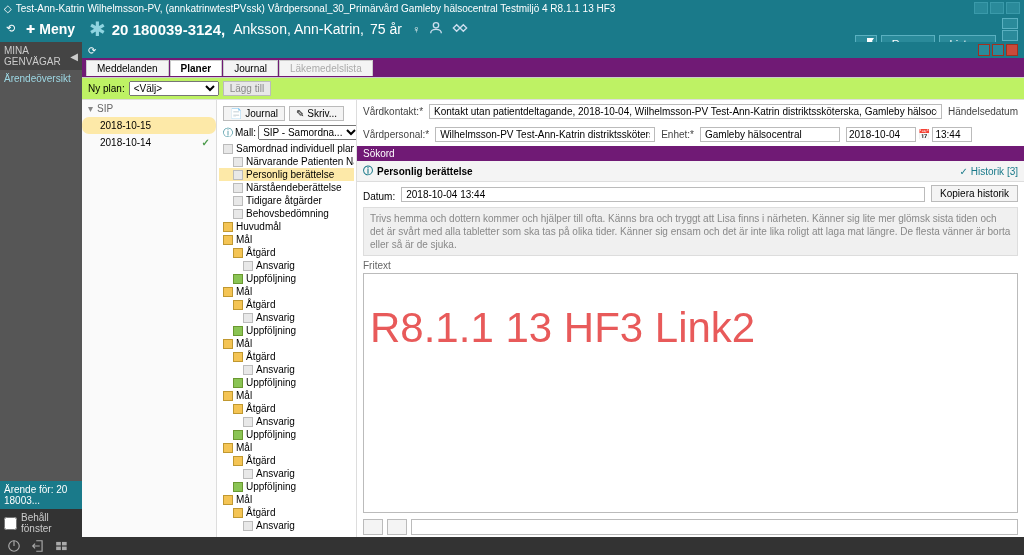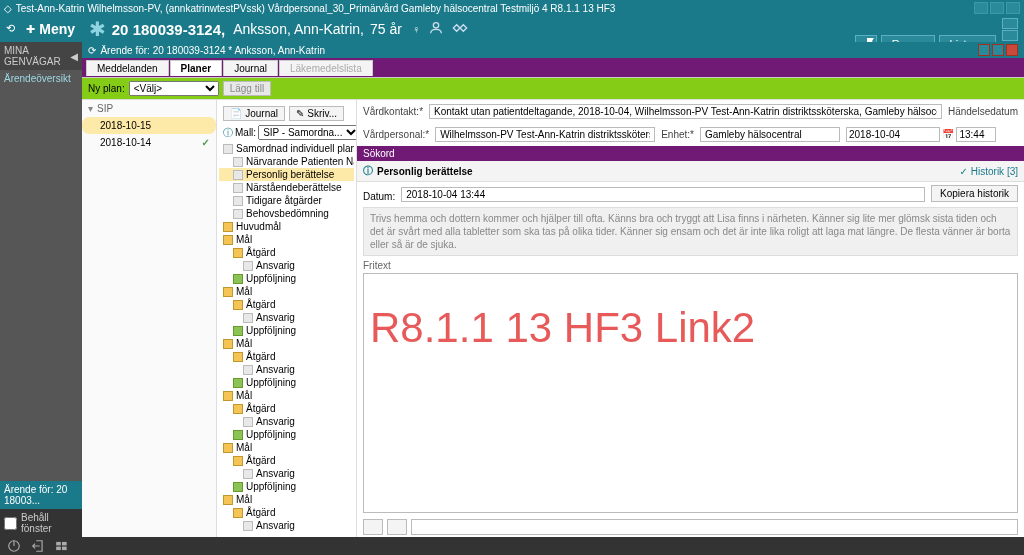--- a/index.html
+++ b/index.html
@@ -31,21 +31,21 @@
 .left-col .lc-foot input { margin-right: 4px; }
 .content { flex: 1; display: flex; flex-direction: column; background: #f0f0f0; }
 .crumb { background: #1a7a8a; height: 16px; display: flex; align-items: center; padding: 0 6px; color: #fff; font-size: 10px; }
 .crumb .crumb-close { margin-left: auto; display: flex; gap: 2px; }
 .crumb .cc { width: 12px; height: 12px; background: #c94a3b; border: 1px solid #a03020; }
 .crumb .cc.min { background: #2a8a9a; }
 .tabs-row { display: flex; align-items: center; background: #701a75; border-bottom: 1px solid #ccc; height: 20px; padding-left: 4px; }
 .tab { padding: 2px 10px; font-size: 10px; border: 1px solid #ccc; border-bottom: none; background: #f4f4f4; margin-right: 1px; cursor: pointer; }
 .tab.active { background: #fff; font-weight: bold; }
 .tab.disabled { color: #aaa; }
-.plan-row { display: flex; align-items: center; padding: 4px 6px; background: #84cc16; border-bottom: 1px solid #ddd; height: 22px; }
+.plan-row { display: flex; align-items: center; padding: 4px 6px; background: #bef264; border-bottom: 1px solid #ddd; height: 22px; }
 .plan-row label { font-size: 10px; margin-right: 4px; }
 .plan-row select { font-size: 10px; width: 90px; }
 .plan-row .pr-btn { font-size: 10px; padding: 1px 6px; margin-left: 4px; background: #e8e8e8; border: 1px solid #bbb; color: #888; }
 .body-split { display: flex; flex: 1; min-height: 0; }
 .sip-col { width: 135px; background: #fafafa; border-right: 1px solid #ddd; }
 .sip-head { padding: 3px 6px; font-size: 10px; color: #666; display: flex; align-items: center; }
 .sip-head::before { content: "▾"; margin-right: 4px; color: #888; }
 .sip-date { padding: 3px 6px 3px 18px; font-size: 10px; cursor: pointer; display: flex; align-items: center; }
 .sip-date.sel { background: #fde9a8; border-radius: 7px; }
 .sip-date .check { color: #4a9a4a; margin-left: auto; font-weight: bold; }
@@ -59,21 +59,21 @@
 .tree-item .ti-icon { width: 10px; height: 10px; margin-right: 3px; flex-shrink: 0; }
 .tree-item .folder { background: #f4c454; border: 1px solid #c09830; }
 .tree-item .folder-g { background: #8ac454; border: 1px solid #6a9830; }
 .tree-item .doc { background: #e8e8e8; border: 1px solid #bbb; }
 .main-col { flex: 1; display: flex; flex-direction: column; background: #fff; min-width: 0; position: relative; }
 .mc-filters { display: flex; align-items: center; padding: 4px 6px; gap: 6px; font-size: 10px; flex-wrap: wrap; }
 .mc-filters label { color: #444; }
 .mc-filters input.long { flex: 1; min-width: 200px; font-size: 10px; padding: 1px 4px; border: 1px solid #bbb; }
 .mc-filters input.med { width: 220px; font-size: 10px; padding: 1px 4px; border: 1px solid #bbb; }
 .mc-filters .he-box { display: flex; align-items: center; gap: 2px; }
-.mc-filters .date-in { width: 94px; font-size: 10px; padding: 1px 2px; border: 1px solid #bbb; }
+.mc-filters .date-in { width: 70px; font-size: 10px; padding: 1px 2px; border: 1px solid #bbb; }
 .mc-filters .time-in { width: 40px; font-size: 10px; padding: 1px 2px; border: 1px solid #bbb; }
 .sokord-head { background: #701a75; color: #fff; padding: 2px 6px; font-size: 10px; }
 .pb-head { display: flex; align-items: center; padding: 3px 6px; background: #f4f4f4; border-bottom: 1px solid #ddd; font-size: 10px; }
 .pb-head .info-i { color: #1a7a8a; margin-right: 4px; font-weight: bold; }
 .pb-head .pb-title { font-weight: bold; }
 .pb-head .hist { margin-left: auto; color: #1a7a8a; cursor: pointer; }
 .datum-row { display: flex; align-items: flex-end; padding: 3px 6px; gap: 6px; font-size: 10px; }
 .datum-row input { flex: 1; font-size: 10px; padding: 1px 4px; border: 1px solid #bbb; }
 .datum-row button { font-size: 10px; padding: 2px 8px; border: 1px solid #bbb; background: #f4f4f4; cursor: pointer; }
 .gray-text { background: #f0f0f0; padding: 4px 6px; font-size: 10px; color: #888; border: 1px solid #ddd; margin: 2px 6px; line-height: 1.3; }
@@ -147,21 +147,20 @@
     <div class="lc-item sel">Ärende för: 20 18003...</div>
     <div class="lc-foot">
       <input type="checkbox" style="">
       <span>Behåll fönster</span>
     </div>
   </div>
 
   <div class="content">
     <div class="crumb">
       <span style="margin-right:4px;">⟳</span>
-      <span>Ärende för: 20 180039-3124 * Anksson, Ann-Katrin</span>
       <div class="crumb-close">
         <div class="cc min"></div>
         <div class="cc min"></div>
         <div class="cc"></div>
       </div>
     </div>
 
     <div class="tabs-row">
       <div class="tab">Meddelanden</div>
       <div class="tab active">Planer</div>

